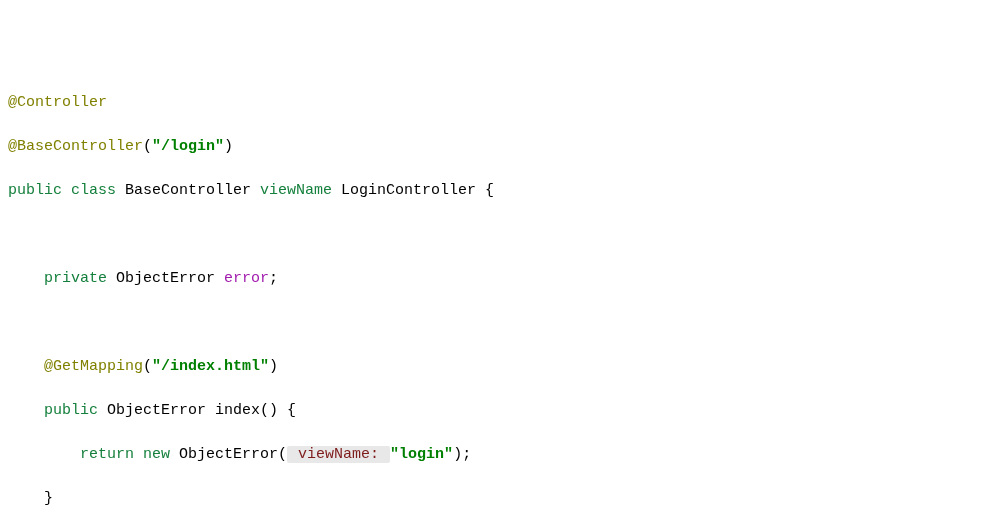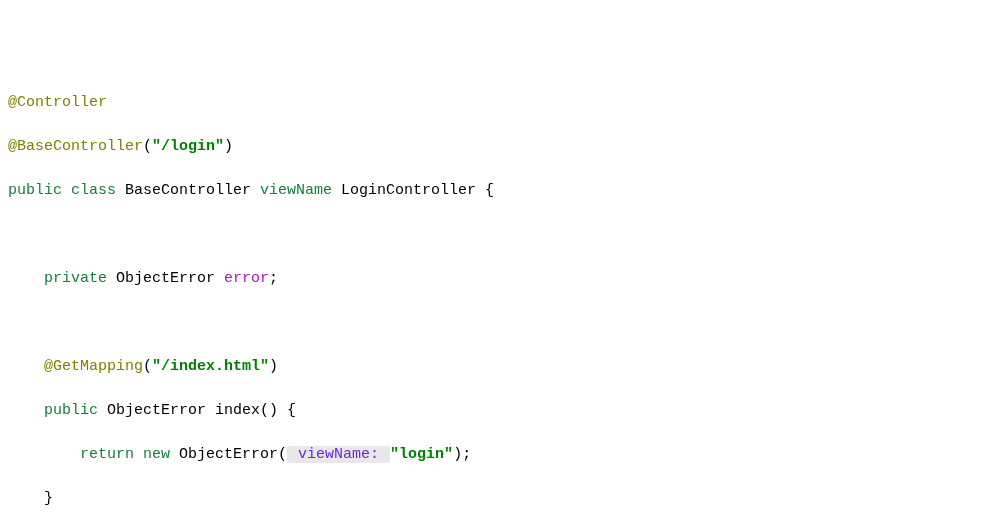--- a/index.html
+++ b/index.html
@@ -9,21 +9,21 @@
     font-size: 15px;
     line-height: 22px;
     background: #ffffff;
     color: #000000;
     white-space: pre;
   }
   .code-line { display: block; }
   .kw { color: #15803d; font-weight: normal; }      
   .ann { color: #808000; }                          
   .str { color: #008000; font-weight: bold; }       
-  .hint { color: #6d28d9; }                          
+  .hint { color: #7f1d1d; }                          
   .hintbg { background: #e8e8e8; padding: 0 2px; border-radius: 2px; }                     
   .err { color: #a21caf; }
 </style>
 </head>
 <body>
 
 
 <div>
 <span class="code-line"><span class="ann">@Controller</span></span>
 <span class="code-line"><span class="ann">@BaseController</span><span>(</span><span class="str">"/login"</span><span>)</span></span>

